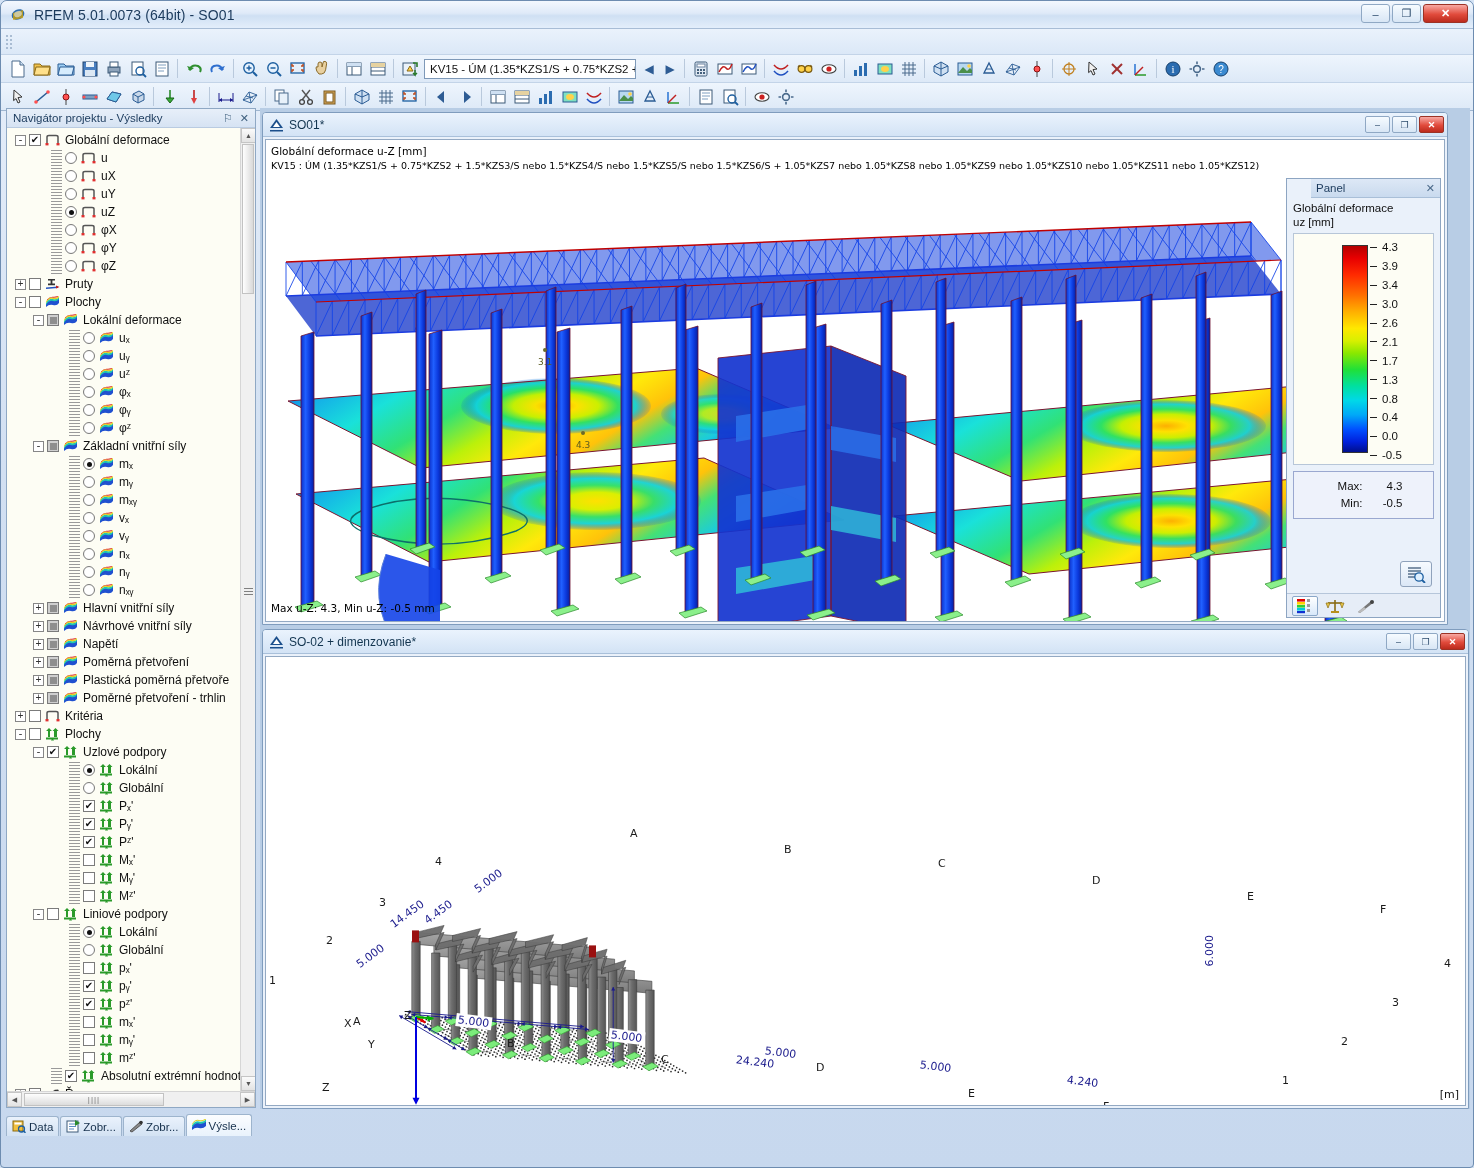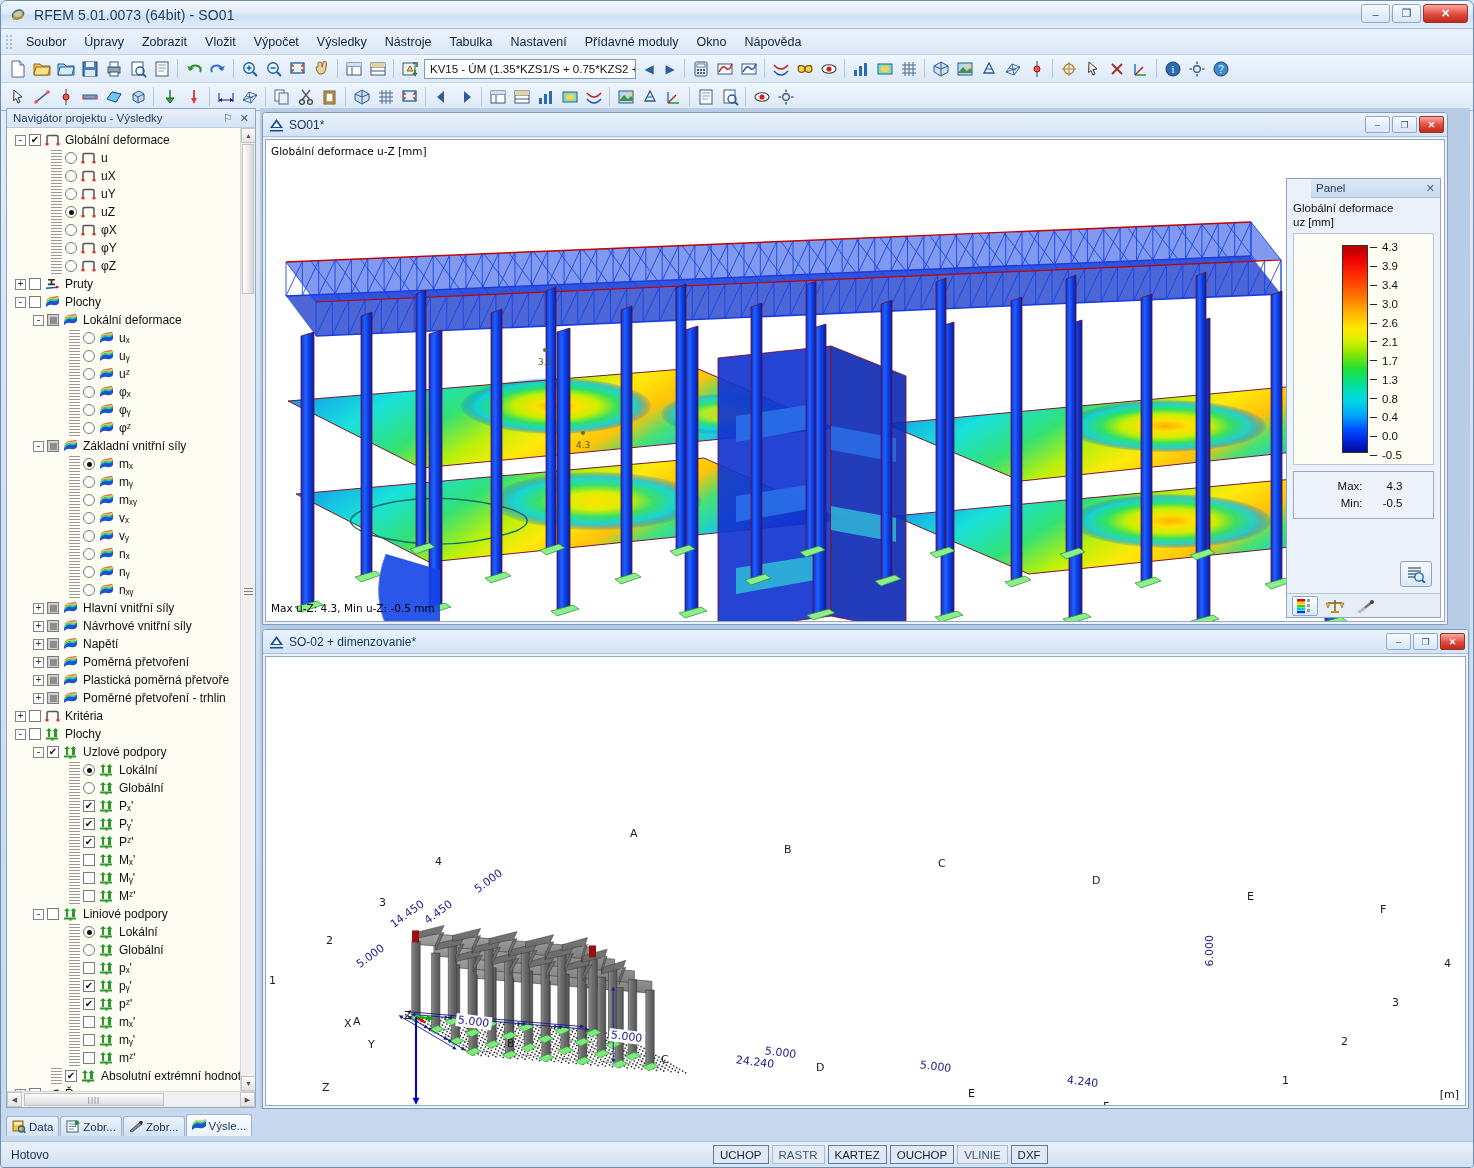--- a/index.html
+++ b/index.html
@@ -262,34 +262,20 @@
     <span class="ttext">RFEM 5.01.0073 (64bit) - SO01</span>
     <div class="winbtns">
       <div class="winbtn">–</div>
       <div class="winbtn">❐</div>
       <div class="winbtn close">✕</div>
     </div>
   </div>
 
   <div id="menubar">
     <span class="grip"></span>
-    <div id="menu-items" style="display:flex">
-        <div class="menuitem">Soubor</div>
-        <div class="menuitem">Úpravy</div>
-        <div class="menuitem">Zobrazit</div>
-        <div class="menuitem">Vložit</div>
-        <div class="menuitem">Výpočet</div>
-        <div class="menuitem">Výsledky</div>
-        <div class="menuitem">Nástroje</div>
-        <div class="menuitem">Tabulka</div>
-        <div class="menuitem">Nastavení</div>
-        <div class="menuitem">Přídavné moduly</div>
-        <div class="menuitem">Okno</div>
-        <div class="menuitem">Nápověda</div>
-      </div>
   </div>
 
   <div class="toolbar" id="toolbar1">
     <div id="tb1icons" style="display:flex;align-items:center;gap:1px">
         <div class="tbtn">
           <svg width="18" height="18" viewBox="0 0 18 18">
             <path d="M3 1 h8 l4 4 v12 H3 Z" fill="#fff" stroke="#4a6a8c"></path>
             <path d="M11 1 v4 h4" fill="#cfe2f5" stroke="#4a6a8c"></path>
           </svg>
         </div>
@@ -1672,20 +1658,21 @@
         </span>
         <span>SO01*</span>
         <div class="mdibtns">
           <div class="mdibtn">–</div>
           <div class="mdibtn">❐</div>
           <div class="mdibtn close">✕</div>
         </div>
       </div>
       <div class="mdibody">
         <div class="resultlabel" style="left:5px;top:4px;">Globální deformace u-Z [mm]</div>
+        <div class="resultlabel" style="left:5px;top:19px;font-size:9.5px;">KV15 : ÚM  (1.35*KZS1/S + 0.75*KZS2 + 1.5*KZS3/S nebo 1.5*KZS4/S nebo 1.5*KZS5/S nebo 1.5*KZS6/S + 1.05*KZS7 nebo 1.05*KZS8 nebo 1.05*KZS9 nebo 1.05*KZS10 nebo 1.05*KZS11 nebo 1.05*KZS12)</div>
 
         <svg id="so01svg" width="1180" height="480" viewBox="0 0 1180 480" style="position:absolute;left:0;top:36px">
           <defs>
             <linearGradient id="slabGrad" x1="0" y1="0" x2="1" y2="0.3">
               <stop offset="0%" stop-color="#0a3fd8"></stop>
               <stop offset="12%" stop-color="#0aa5e8"></stop>
               <stop offset="26%" stop-color="#10e0d8"></stop>
               <stop offset="40%" stop-color="#28e070"></stop>
               <stop offset="52%" stop-color="#b8f000"></stop>
               <stop offset="62%" stop-color="#ffe800"></stop>
@@ -2898,24 +2885,13 @@
             <div style="position: absolute; left: 78px; top: 360px; font-size: 11px; color: rgb(26, 26, 26); font-family: &quot;DejaVu Sans&quot;, sans-serif; white-space: nowrap;">X</div>
             <div style="position: absolute; left: 102px; top: 381px; font-size: 11px; color: rgb(26, 26, 26); font-family: &quot;DejaVu Sans&quot;, sans-serif; white-space: nowrap;">Y</div>
             <div style="position: absolute; left: 56px; top: 424px; font-size: 11px; color: rgb(26, 26, 26); font-family: &quot;DejaVu Sans&quot;, sans-serif; white-space: nowrap;">Z</div>
             <div style="position: absolute; left: 138px; top: 352px; font-size: 11px; color: rgb(26, 26, 26); font-family: &quot;DejaVu Sans&quot;, sans-serif; white-space: nowrap;">Z</div>
             <div style="position: absolute; right: 6px; bottom: 4px; font-size: 11px; color: rgb(17, 17, 17); font-family: &quot;DejaVu Sans&quot;, sans-serif;">[m]</div>
           </div>
       </div>
     </div>
   </div>
 
-  <div id="statusbar">
-    <span id="statustext">Hotovo</span>
-    <div id="statusbtns">
-        <div class="sbtoggle">UCHOP</div>
-        <div class="sbtoggle off">RASTR</div>
-        <div class="sbtoggle">KARTEZ</div>
-        <div class="sbtoggle">OUCHOP</div>
-        <div class="sbtoggle off">VLINIE</div>
-        <div class="sbtoggle">DXF</div>
-      </div>
-  </div>
 </div>
 
 </body></html>

